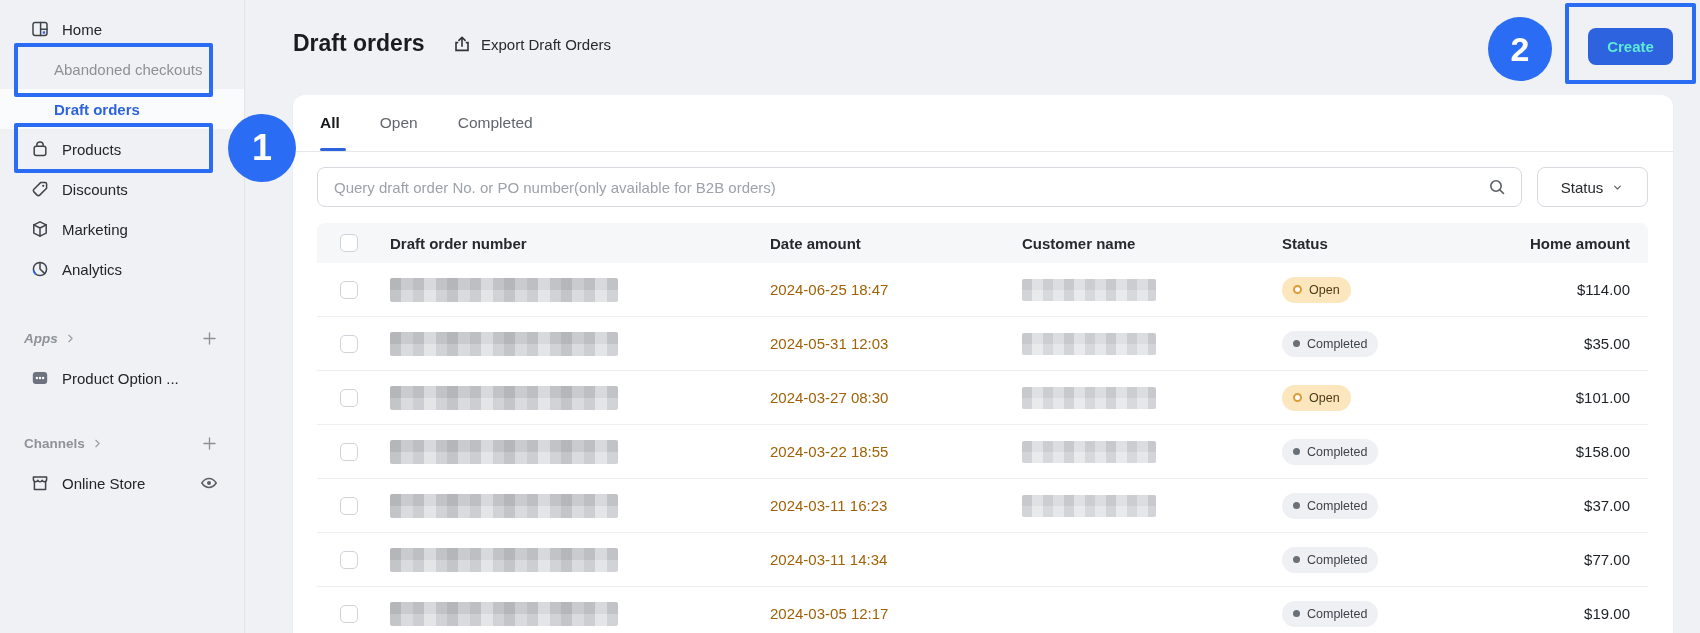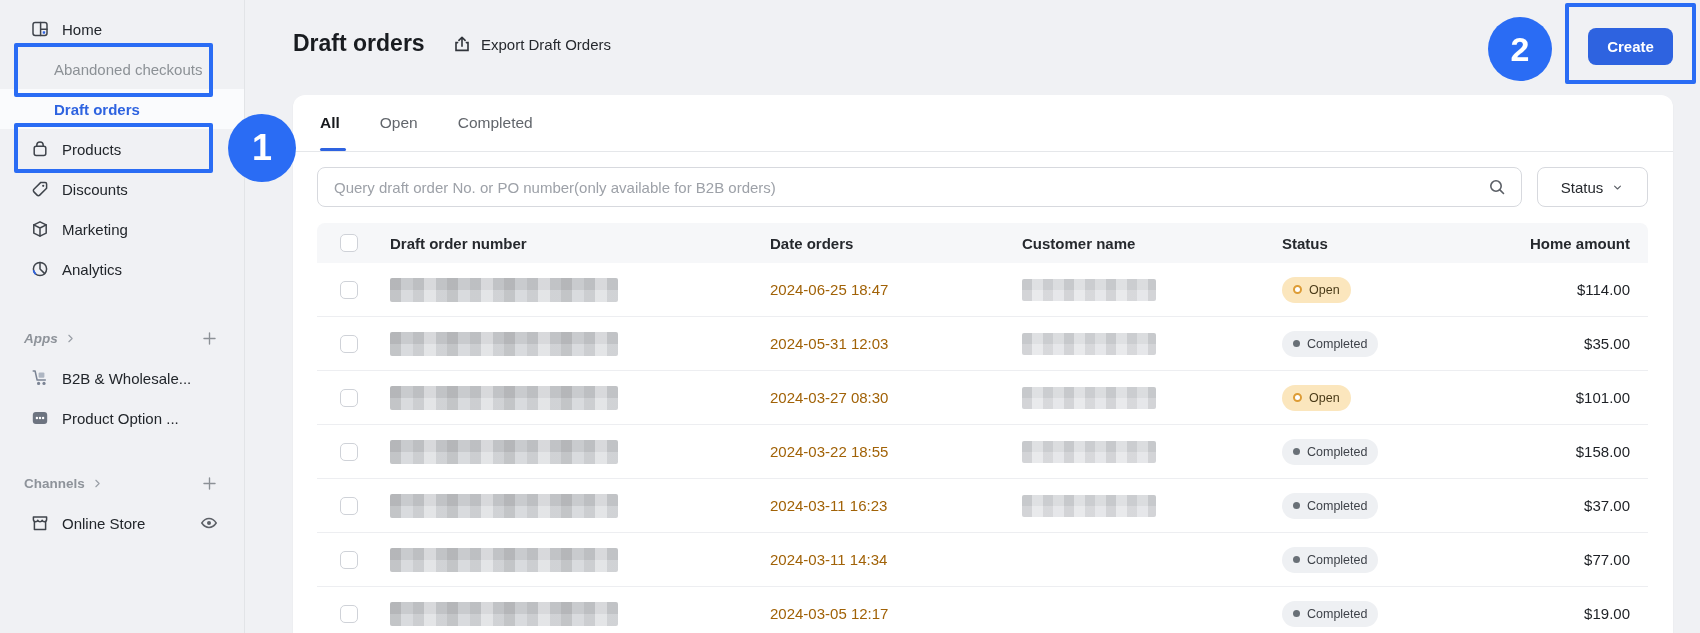--- a/index.html
+++ b/index.html
@@ -18,21 +18,21 @@
   .section-head{height:40px;display:flex;align-items:center;gap:6px;padding:0 26px 0 24px;font-size:13.5px;font-weight:600;color:#8e939a;}
   .section-head .plus{margin-left:auto;width:17px;height:17px;cursor:pointer;}
   .section-head .plus svg{width:100%;height:100%;}
   .mt-apps{margin-top:29px;font-style:italic;}
   .mt-channels{margin-top:25px;}
   .trail-eye{margin-left:auto;margin-right:25px;width:20px;height:20px;cursor:pointer;}
 
   
   .page-title{position:absolute;left:293px;top:30px;font-size:23px;font-weight:700;color:#191c20;}
   .export{position:absolute;left:452px;top:34px;display:flex;align-items:center;gap:9px;font-size:15px;color:#26292e;cursor:pointer;}
-  .create-btn{position:absolute;left:1588px;top:28px;width:85px;height:37px;background:#2e63e0;border:none;border-radius:8px;color:#ffffff;font-size:15px;font-weight:600;font-family:"Liberation Sans",sans-serif;cursor:pointer;}
+  .create-btn{position:absolute;left:1588px;top:28px;width:85px;height:37px;background:#2e63e0;border:none;border-radius:8px;color:#5eead4;font-size:15px;font-weight:600;font-family:"Liberation Sans",sans-serif;cursor:pointer;}
 
   
   .card{position:absolute;left:293px;top:95px;width:1380px;height:538px;background:#fff;border-radius:12px 12px 0 0;box-shadow:0 1px 2px rgba(0,0,0,.05);overflow:hidden;}
   .tabs-row{position:absolute;left:0;top:0;width:100%;height:57px;border-bottom:1px solid #e5e7ea;box-sizing:border-box;display:flex;gap:40px;align-items:stretch;padding-left:27px;}
   .tab{display:flex;align-items:center;position:relative;font-size:15.5px;color:#62666c;cursor:pointer;}
   .tab.active{color:#17191d;font-weight:700;}
   .tab.active::after{content:"";position:absolute;left:0;bottom:0;width:26px;height:3px;background:#2e63e0;border-radius:2px;}
   .search-box{position:absolute;left:24px;top:72px;width:1205px;height:40px;border:1px solid #d7d9de;border-radius:8px;box-sizing:border-box;background:#fff;display:flex;align-items:center;padding:0 14px;}
   .search-box input{flex:1;border:none;outline:none;font-size:15px;color:#33363b;font-family:"Liberation Sans",sans-serif;background:transparent;}
   .search-box input::placeholder{color:#9da1a8;}
@@ -135,31 +135,20 @@
             <path d="M7.5 5l5 5-5 5" fill="none" stroke="#9aa0a8" stroke-width="1.8" stroke-linecap="round" stroke-linejoin="round"></path>
           </svg>
         </span>
         <span class="plus"><svg viewBox="0 0 20 20">
             <path d="M10 3.5v13M3.5 10h13" stroke="#8c9196" stroke-width="1.6" stroke-linecap="round"></path>
           </svg></span>
       </div>
       <div class="side-item">
         <span class="icon">
           <svg viewBox="0 0 20 20">
-            <path d="M3.2 3h1.9l2 9h8.2" fill="none" stroke="#7b8494" stroke-width="1.5" stroke-linecap="round" stroke-linejoin="round"></path>
-            <rect x="8.6" y="4.6" width="5.8" height="5.2" rx="1" fill="#aeb6c2"></rect>
-            <circle cx="8.6" cy="15.4" r="1.6" fill="#7b8494"></circle>
-            <circle cx="14" cy="15.4" r="1.6" fill="#7b8494"></circle>
-          </svg>
-        </span>
-        <span>B2B &amp; Wholesale...</span>
-      </div>
-      <div class="side-item">
-        <span class="icon">
-          <svg viewBox="0 0 20 20">
             <rect x="2.8" y="4" width="14.4" height="12" rx="3" fill="#6d7480"></rect>
             <circle cx="6.9" cy="10" r="1.2" fill="#fff"></circle>
             <circle cx="10" cy="10" r="1.2" fill="#fff"></circle>
             <circle cx="13.1" cy="10" r="1.2" fill="#fff"></circle>
           </svg>
         </span>
         <span>Product Option ...</span>
       </div>
       <div class="section-head mt-channels">
         <span>Channels</span>
@@ -226,21 +215,21 @@
           </svg>
         </span>
     </div>
 
     <div class="table">
       <div class="thead grid-cols">
         <div>
             <div class="cb"></div>
           </div>
         <div>Draft order number</div>
-        <div>Date orders</div>
+        <div>Date amount</div>
         <div>Customer name</div>
         <div>Status</div>
         <div class="amount-h">Home amount</div>
       </div>
       <div id="table-body">
           <div class="trow grid-cols">
             <div>
               <div class="cb"></div>
             </div>
             <div>

